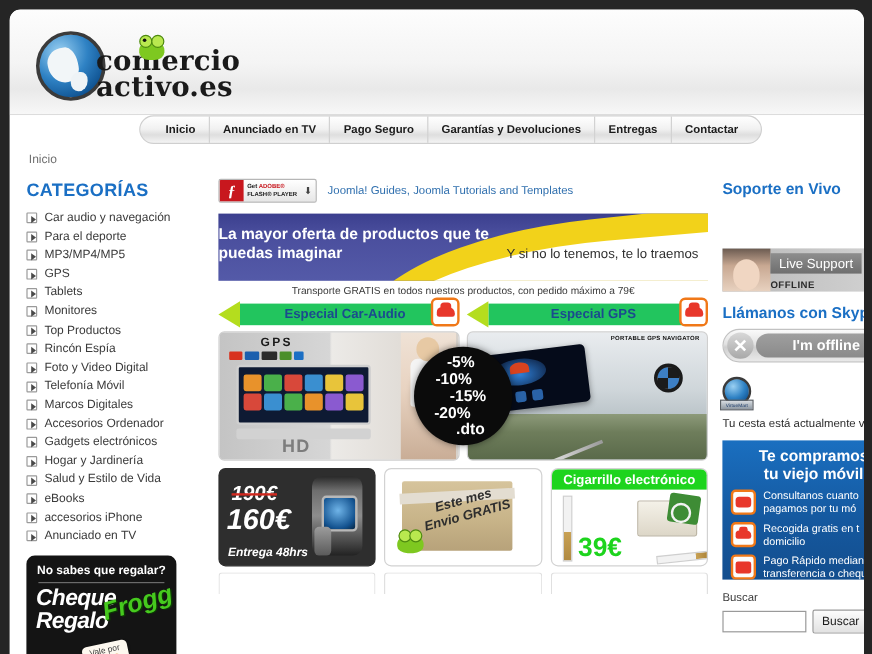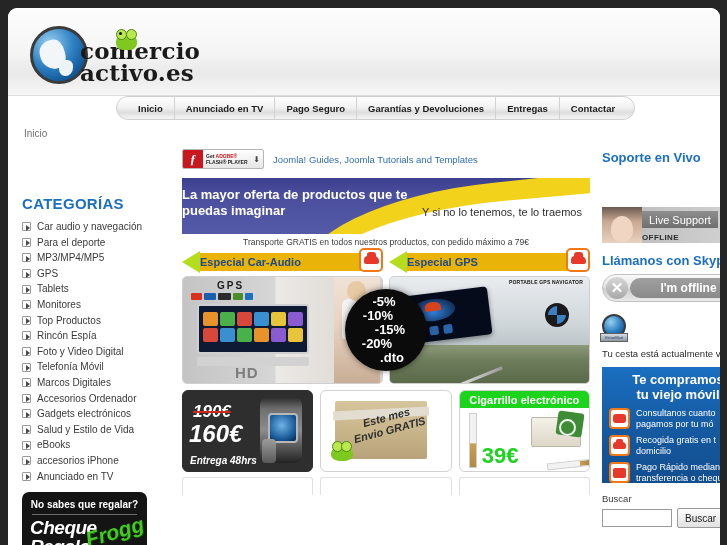--- a/index.html
+++ b/index.html
@@ -96,21 +96,21 @@
   .nav-item:last-child { border-right: none; }
 
   
   #breadcrumb {
     position: absolute; left: 16px; top: 120px;
     font-size: 10px; color: #707070;
   }
 
   
   #cols { position: absolute; left: 0; top: 136px; right: 0; bottom: 0; display: flex; }
-  #left  { width: 168px; flex: none; padding: 6px 6px 0 14px; margin-top: 45px; }
+  #left  { width: 168px; flex: none; padding: 6px 6px 0 14px; }
   #center{ flex: 1; padding: 4px 6px 0 6px; min-width: 0; }
   #right { width: 124px; flex: none; padding: 6px 0 0 6px; }
 
   
   .cat-title {
     color: #1a6fc4; font-size: 15px; font-weight: bold;
     letter-spacing: .3px; margin-bottom: 7px;
   }
   .cat-list { list-style: none; }
   .cat-item {
@@ -193,22 +193,22 @@
   .bn-sub {
     position: absolute; right: 8px; bottom: 16px; z-index: 4;
     color: #2f2f2f; font-size: 11px;
   }
   .bn-note { text-align: center; font-size: 8.5px; color: #3a3a3a; margin-top: 3px; }
 
   
   .arrow-row { display: flex; gap: 6px; margin-top: 4px; height: 22px; }
   .arrow-cell { flex: 1; position: relative; display: flex; align-items: center; }
   .arrow-bar {
-    flex: 1; height: 18px; background: #eab308; position: relative;
-    display: flex; align-items: center; justify-content: flex-start;
+    flex: 1; height: 18px; background: #22c55e; position: relative;
+    display: flex; align-items: center; justify-content: center;
     margin-left: 18px; margin-right: 8px;
   }
   .arrow-head {
     position: absolute; left: 0; top: 50%; transform: translate(-100%,-50%);
     width: 0; height: 0;
     border-top: 11px solid transparent; border-bottom: 11px solid transparent;
     border-right: 18px solid #b4dd1e;
   }
   .arrow-bar span {
     color: #1b4a8e; font-size: 11px; font-weight: bold; white-space: nowrap;
@@ -563,20 +563,24 @@
               <span class="cat-bullet"></span>
               <span>Marcos Digitales</span>
             </li>
           <li class="cat-item">
               <span class="cat-bullet"></span>
               <span>Accesorios Ordenador</span>
             </li>
           <li class="cat-item">
               <span class="cat-bullet"></span>
               <span>Gadgets electrónicos</span>
+            </li>
+          <li class="cat-item">
+              <span class="cat-bullet"></span>
+              <span>Hogar y Jardinería</span>
             </li>
           <li class="cat-item">
               <span class="cat-bullet"></span>
               <span>Salud y Estilo de Vida</span>
             </li>
           <li class="cat-item">
               <span class="cat-bullet"></span>
               <span>eBooks</span>
             </li>
           <li class="cat-item">

